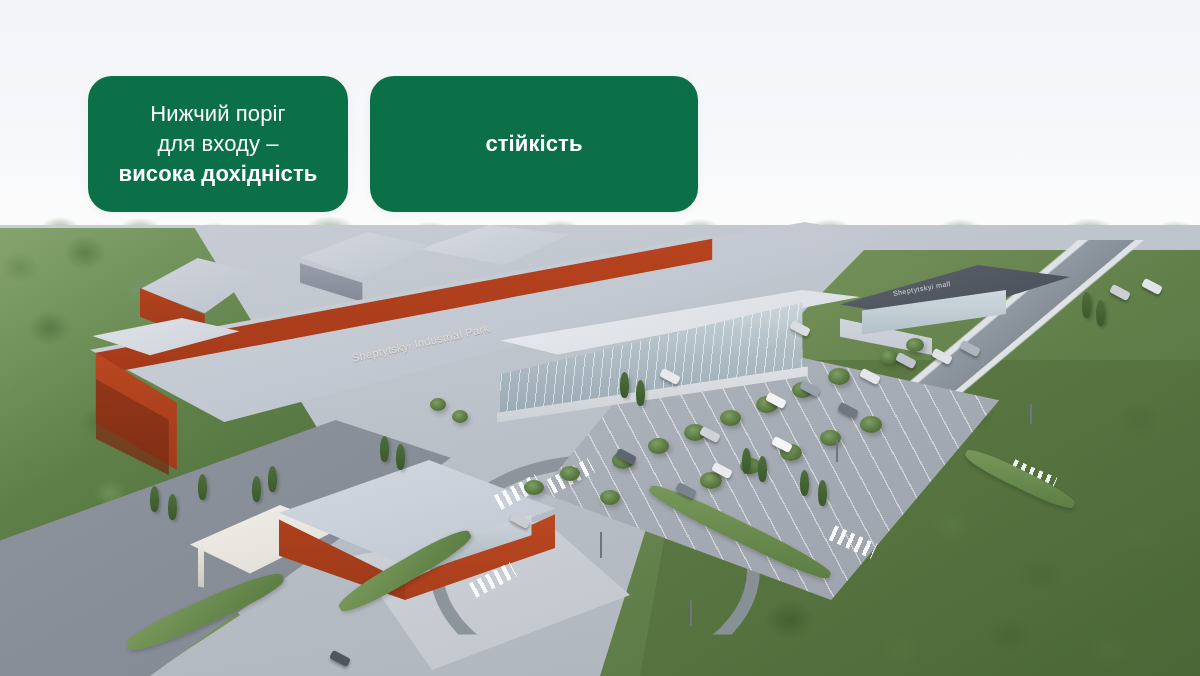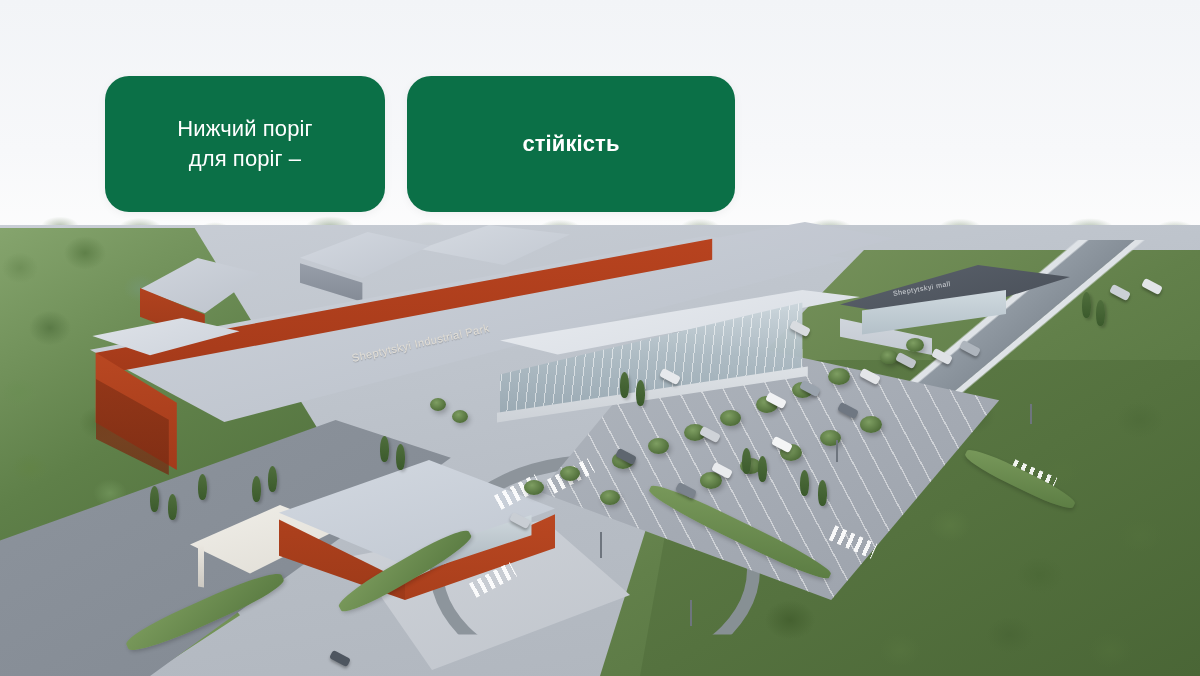--- a/index.html
+++ b/index.html
@@ -327,21 +327,21 @@
     flex:0 0 auto;
     background:#0b7047;
     border-radius:24px;
     color:#ffffff;
     display:flex; flex-direction:column; justify-content:center; align-items:center;
     text-align:center;
     padding:14px 18px;
     height:136px;
     box-shadow:0 2px 10px rgba(0,0,0,.05);
   }
-  .card-1 { width:280px;margin-left:17px; }
+  .card-1 { width:260px; }
   .card-2 { width:340px; }
   .card-3 { width:328px; }
   .card .ln {
     display:block;
     font-size:22px; line-height:30px;
     font-weight:400; letter-spacing:.1px;
     white-space:nowrap;
   }
   .card .ln.bold { font-weight:700; }
 </style>
@@ -473,21 +473,22 @@
     <div class="lamp" style="left:600px;top:532px;height:26px;"></div>
     <div class="lamp" style="left:836px;top:440px;height:22px;"></div>
     <div class="lamp" style="left:690px;top:600px;height:26px;"></div>
     <div class="lamp" style="left:1030px;top:404px;height:20px;"></div>
   </div>
 
   <div class="cards">
 
     <div class="card card-1">
       <span class="ln">Нижчий поріг</span>
-      <span class="ln">для поріг –</span>
+      <span class="ln">для входу –</span>
+      <span class="ln bold">висока дохідність</span>
     </div>
 
 
     <div class="card card-3">
       <span class="ln bold">стійкість</span>
     </div>
 
   </div>
 
 </div>

